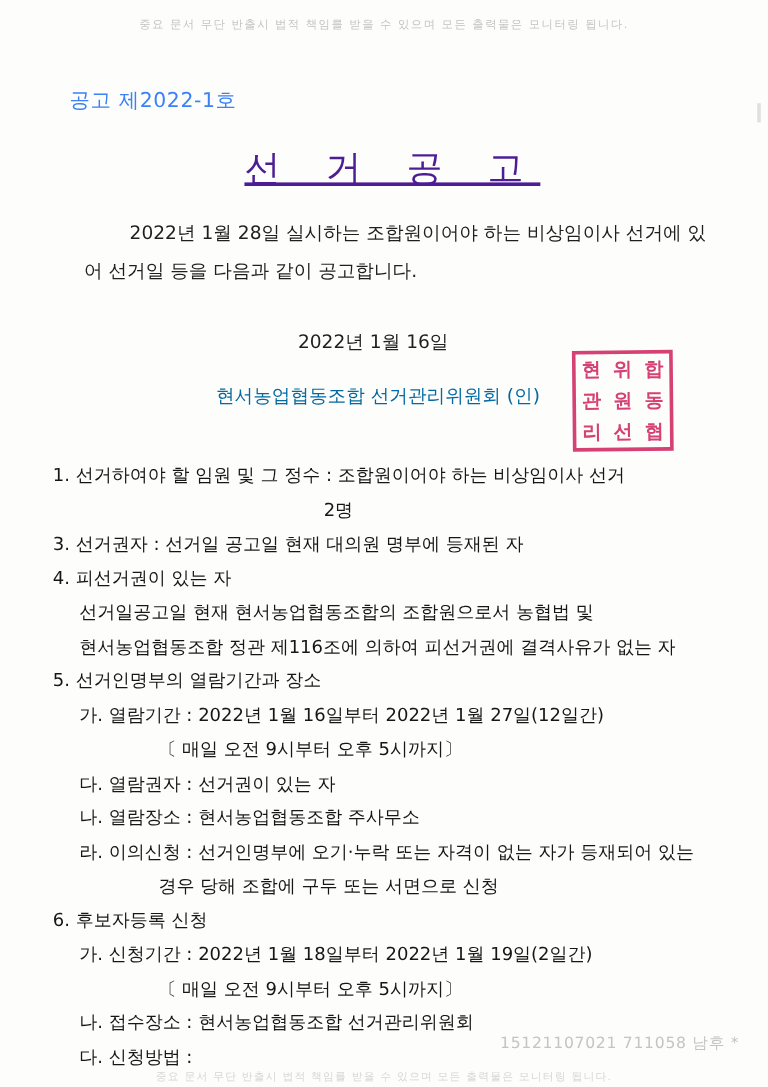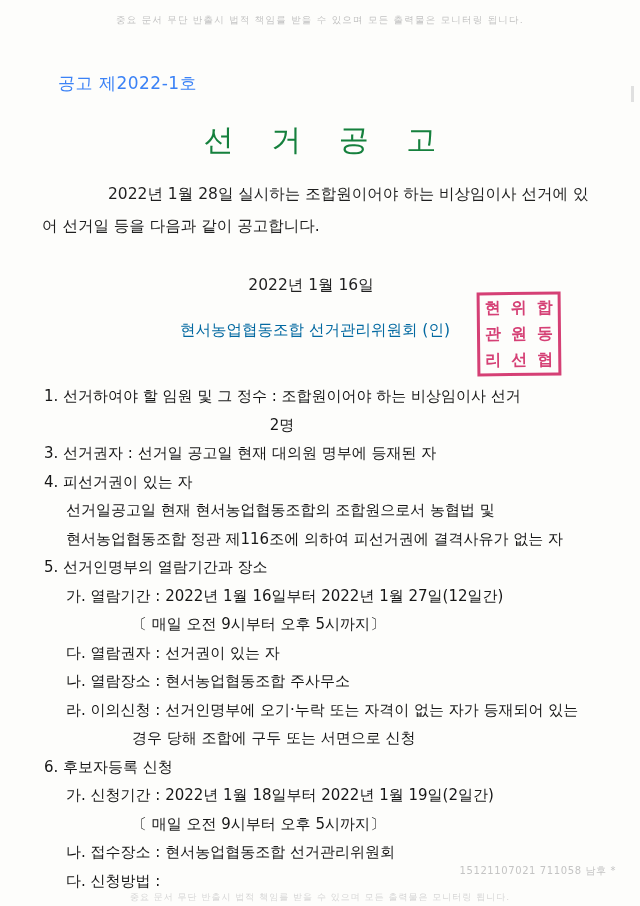--- a/index.html
+++ b/index.html
@@ -45,36 +45,37 @@
   }
 
   .doc-title {
     position: absolute;
     top: 120px;
     left: 0;
     right: 0;
     text-align: center;
     font-size: 30px;
     letter-spacing: 14px;
-    color: #15803d;
+    color: #4c1d95;
     text-indent: 14px;
+    text-decoration: underline;
   }
 
   .intro {
     position: absolute;
     top: 178px;
     left: 42px;
     right: 40px;
     font-size: 15.5px;
     line-height: 32px;
     text-indent: 0;
     color: #1f1f1f;
   }
   .intro .ln1 { display: block; padding-left: 66px; }
-  .intro .ln2 { display: block; padding-left: 0px; }
+  .intro .ln2 { display: block; padding-left: 0px; margin-left: 28px; }
 
   .date-line {
     position: absolute;
     top: 275px;
     left: 0;
     right: 0;
     text-align: center;
     font-size: 15.5px;
     color: #1f1f1f;
     padding-right: 18px;
@@ -130,21 +131,21 @@
   .item-line { display: block; white-space: pre; }
   .ind-0 { padding-left: 0px; }
   .ind-1 { padding-left: 22px; }
   .ind-4 { padding-left: 88px; }
   .center-sub { display: block; text-align: center; padding-right: 90px; }
 
   .watermark-bottom {
     position: absolute;
     bottom: 28px;
     right: 24px;
-    font-size: 10px;
+    font-size: 13px;
     color: #c4c4c4;
     letter-spacing: 0.6px;
     white-space: nowrap;
   }
   .watermark-bottom2 {
     position: absolute;
     bottom: 2px;
     left: 0;
     right: 0;
     text-align: center;

